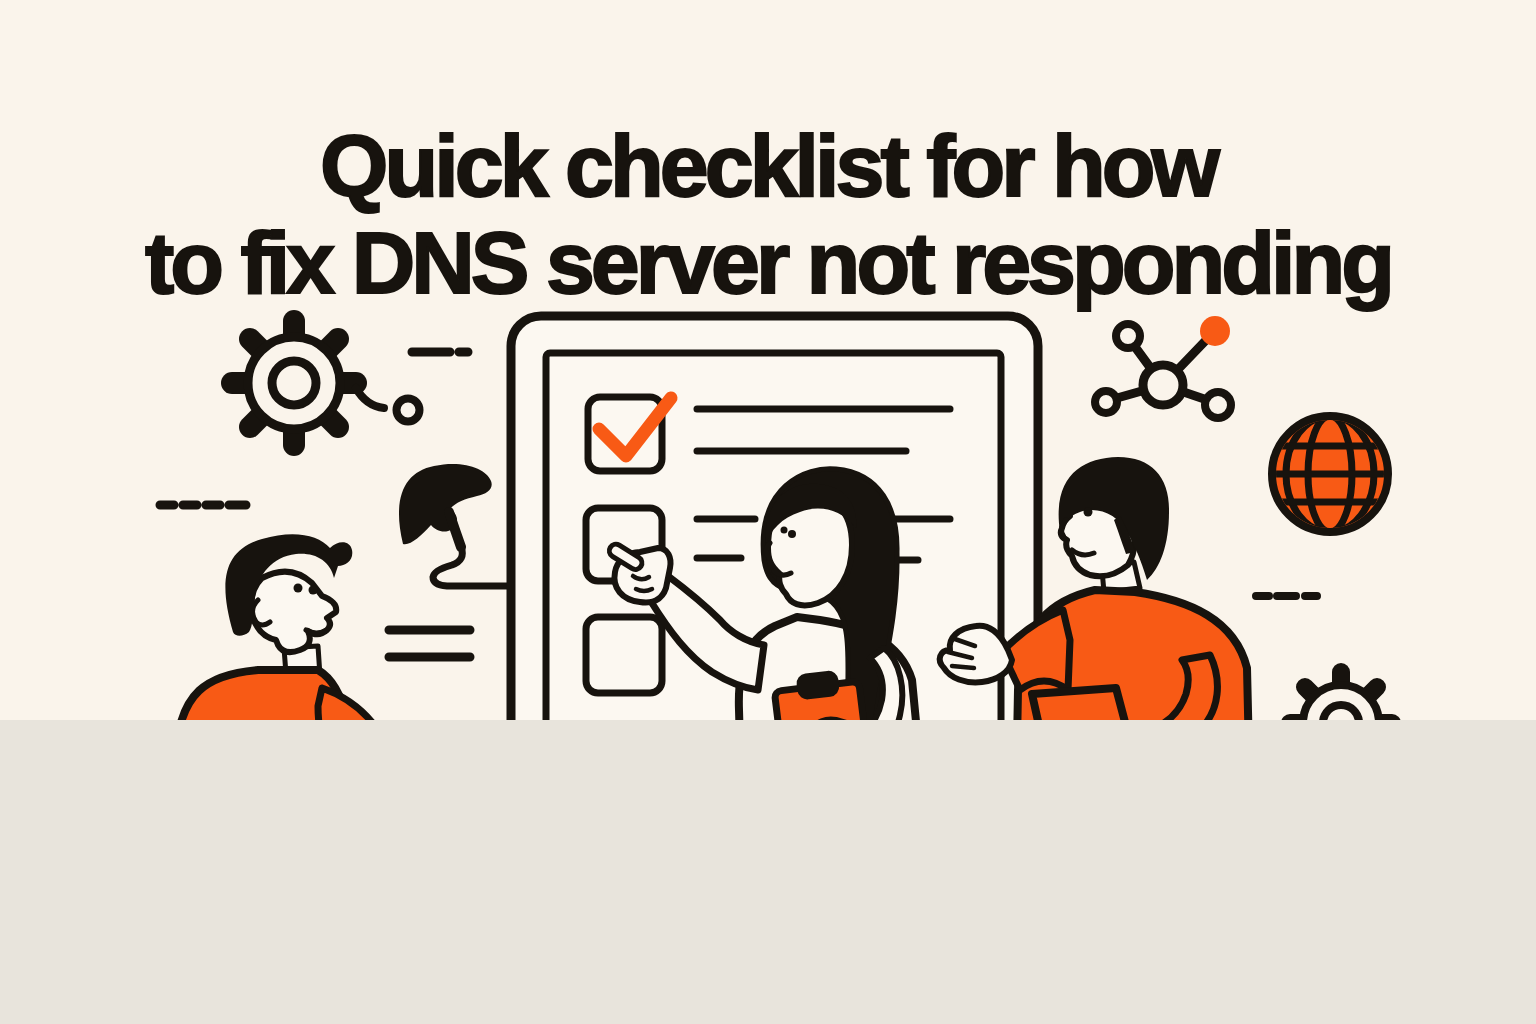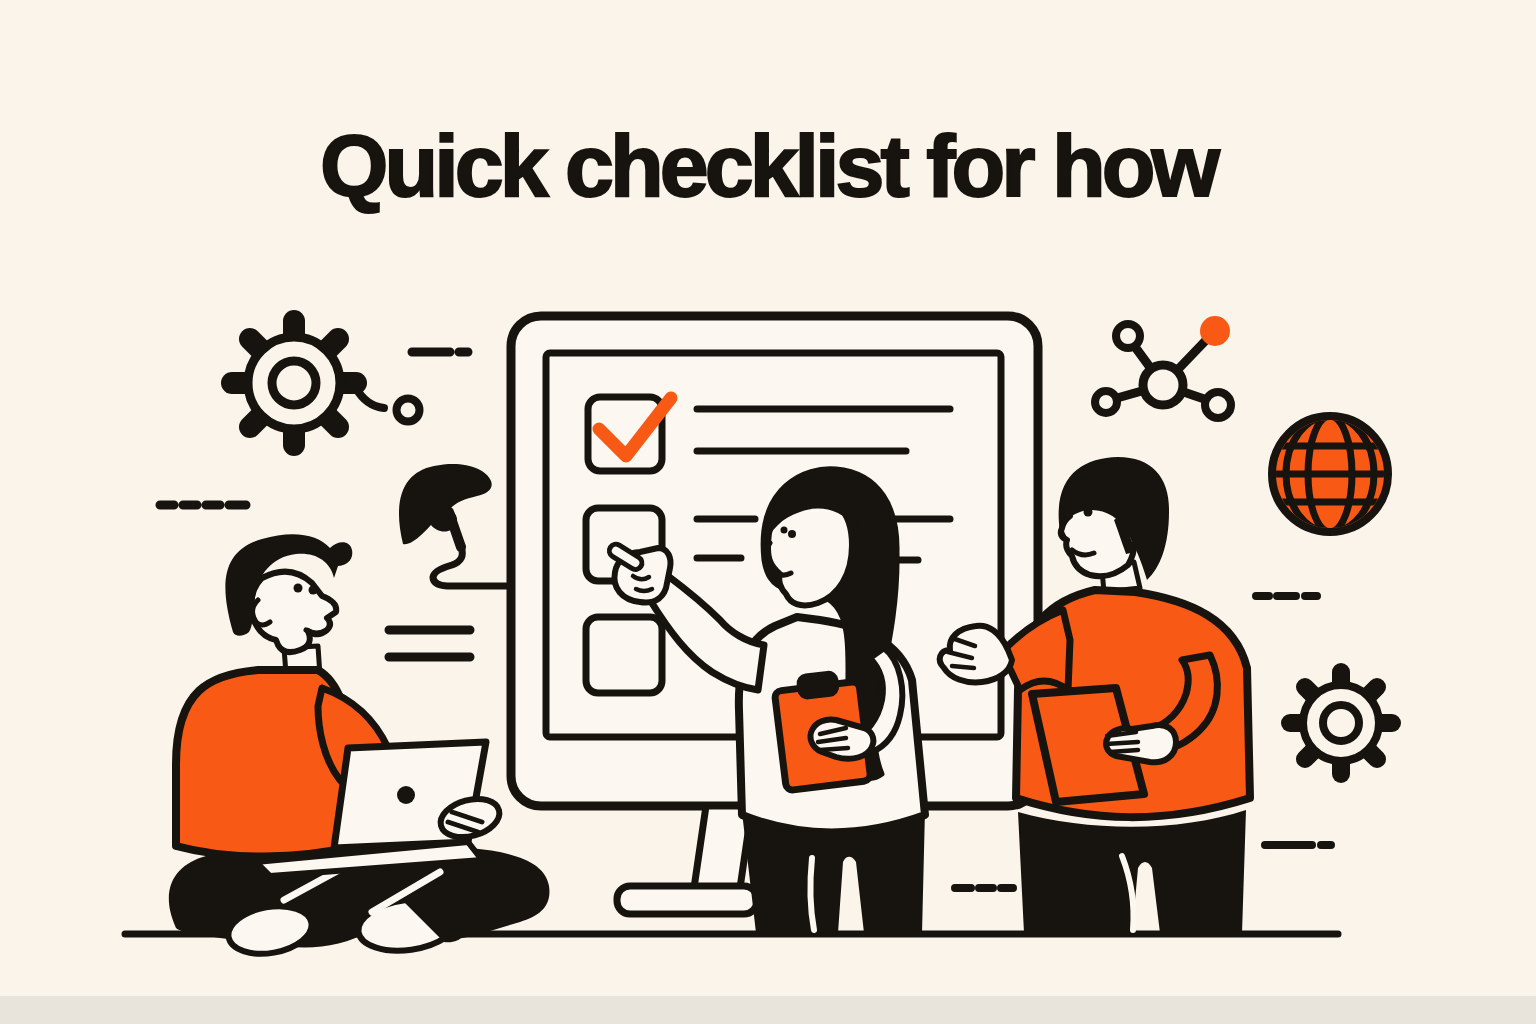--- a/index.html
+++ b/index.html
@@ -1,20 +1,20 @@
 <!DOCTYPE html>
 <html style="--bg: #FAF4EB; --paper: #FCF8F1; --ink: #17130E; --orange: #F85A15;"><head>
 <meta charset="utf-8">
 <style>
   :root{
     --bg:#FAF4EB; --paper:#FCF8F1; --ink:#17130E; --orange:#F85A15;
   }
   html,body{margin:0;padding:0;background:#e8e4dc;}
   #stage{
-    position:relative; width:1536px; height:996px; overflow:hidden;
+    position:relative; width:1536px; height:720px; overflow:hidden;
     background:var(--bg);
     font-family:"Liberation Sans", sans-serif;
   }
   #art{position:absolute; inset:0;}
   #title{
     position:absolute; left:0; top:58px; width:1536px;
     text-align:center; color:var(--ink);
     font-weight:bold; font-size:88px; line-height:97px; letter-spacing:-4px;
     -webkit-text-stroke:2px var(--ink);
   }
@@ -224,14 +224,15 @@
                C1141,560 1134,544 1128,534 C1118,514 1098,506 1080,512 C1068,516 1062,524 1060,532 Z" class="fI"></path>
       <path d="M1120,516 C1126,526 1132,540 1135,552 L1126,554 C1121,540 1117,528 1114,520 Z" class="fI"></path>
       <circle cx="1088" cy="512" r="4.5" class="fI"></circle>
       <path d="M1066,520 Q1058,530 1064,537" class="fN sI" stroke-width="5"></path>
       <path d="M1072,550 Q1082,558 1094,553" class="fN sI" stroke-width="5"></path>
     </g>
   </svg>
 
   <h1 id="title">
     <span>Quick checklist for how</span>
+    <span>to fix DNS server not responding</span>
   </h1>
 </div>
 
 </body></html>

